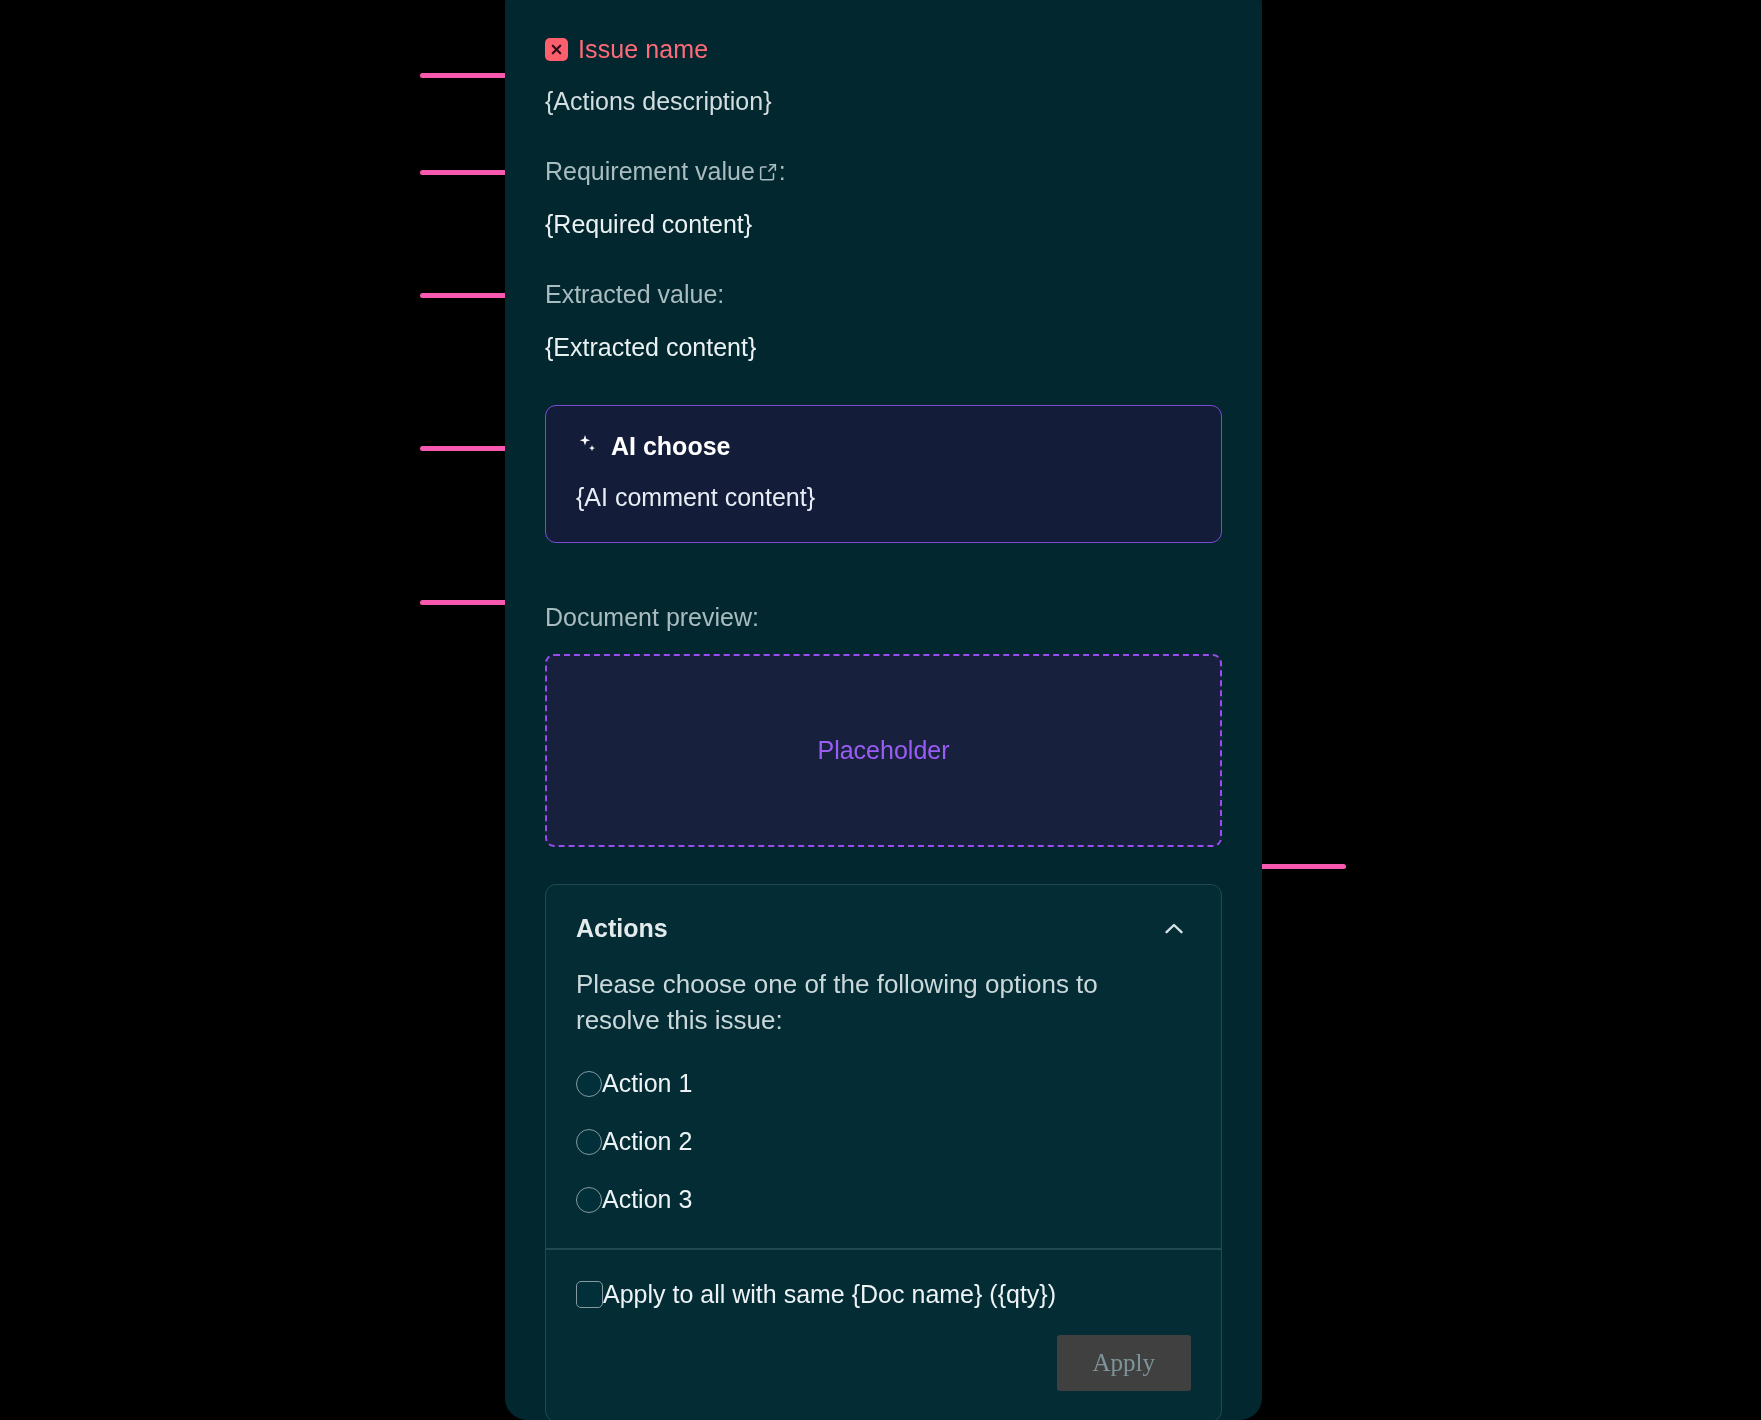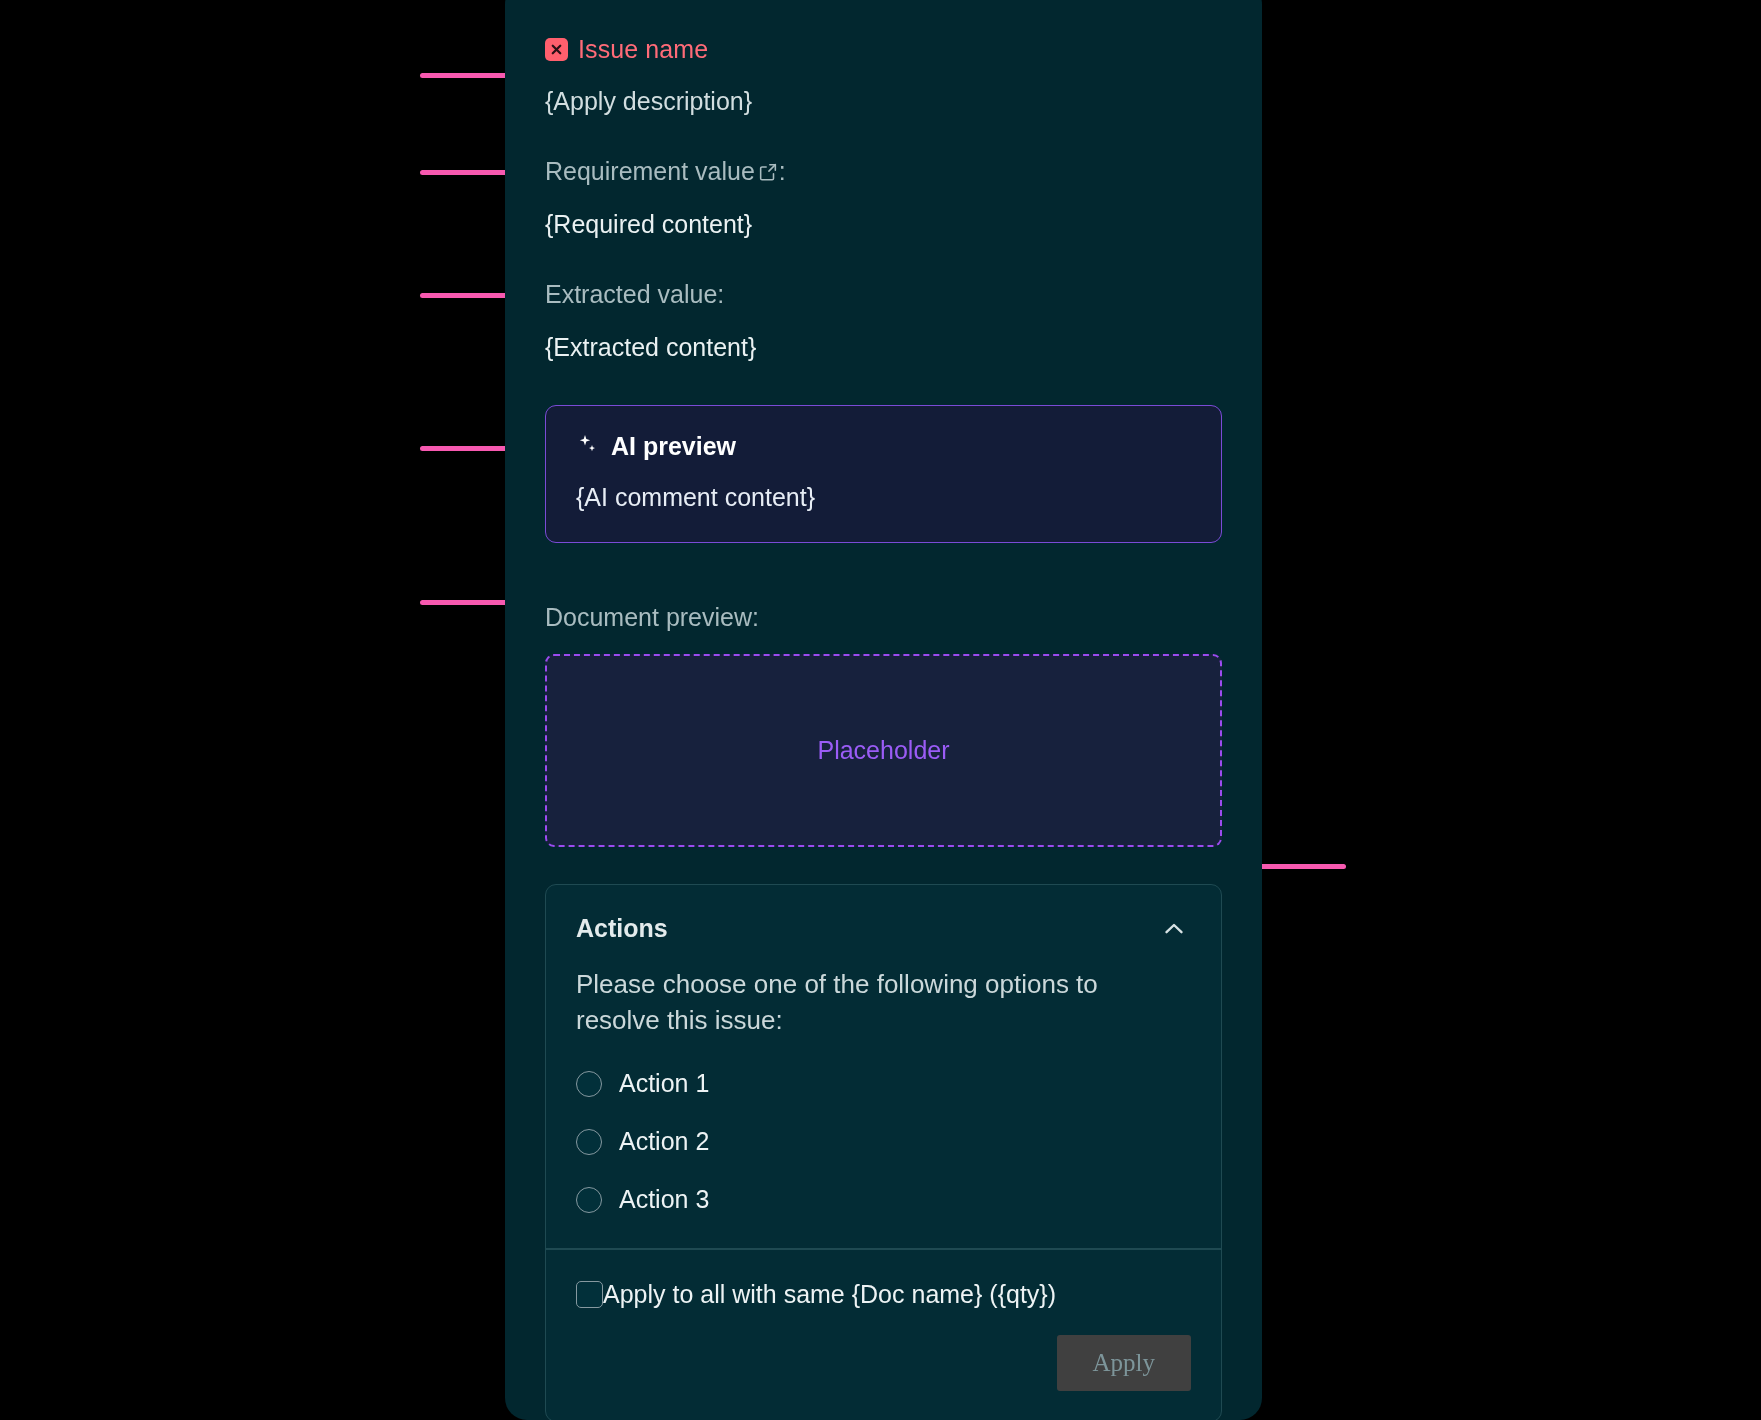--- a/index.html
+++ b/index.html
@@ -174,21 +174,21 @@
     line-height: 1.42;
     padding: 20px 30px 0 30px;
     max-width: 620px;
   }
   .radio-list {
     padding: 30px 30px 34px 30px;
   }
   .radio-row {
     display: flex;
     align-items: center;
-    gap: 17px;
+    gap: 0;
     margin-bottom: 29px;
     cursor: pointer;
     text-align: right;
   }
   .radio-row:last-child { margin-bottom: 0; }
   .radio-mark {
     width: 26px;
     height: 26px;
     border-radius: 50%;
     border: 1.8px solid #8699A0;
@@ -268,21 +268,21 @@
 
     <div class="issue-header">
       <span class="issue-icon">
         <svg width="15" height="15" viewBox="0 0 16 16" aria-hidden="true">
           <path d="M4 4 L12 12 M12 4 L4 12" stroke="#2B1116" stroke-width="2.4" stroke-linecap="round"></path>
         </svg>
       </span>
       <span class="issue-title">Issue name</span>
     </div>
 
-    <div class="status-desc">{Apply description}</div>
+    <div class="status-desc">{Actions description}</div>
 
     <div class="field-label">
       <span>Requirement value</span>
       <span class="ext-icon">
         <svg width="22" height="22" viewBox="0 0 24 24" aria-hidden="true">
           <path d="M14 4 H20 V10" stroke="#A9BCC0" stroke-width="1.7" fill="none" stroke-linecap="round" stroke-linejoin="round"></path>
           <path d="M20 4 L13 11" stroke="#A9BCC0" stroke-width="1.7" fill="none" stroke-linecap="round"></path>
           <path d="M18 14 V19 A1.5 1.5 0 0 1 16.5 20.5 H5.5 A1.5 1.5 0 0 1 4 19 V8 A1.5 1.5 0 0 1 5.5 6.5 H10" stroke="#A9BCC0" stroke-width="1.7" fill="none" stroke-linecap="round" stroke-linejoin="round"></path>
         </svg>
       </span>
@@ -294,21 +294,21 @@
     <div class="field-value">{Extracted content}</div>
 
     <div class="ai-box">
       <div class="ai-head">
         <span>
           <svg width="24" height="24" viewBox="0 0 24 24" aria-hidden="true">
             <path d="M9 3 L10.3 7.0 L14.2 8.3 L10.3 9.6 L9 13.6 L7.7 9.6 L3.8 8.3 L7.7 7.0 Z" fill="#FFFFFF"></path>
             <path d="M16 13 L16.8 15.3 L19 16.1 L16.8 16.9 L16 19.2 L15.2 16.9 L13 16.1 L15.2 15.3 Z" fill="#FFFFFF"></path>
           </svg>
         </span>
-        <span>AI preview</span>
+        <span>AI choose</span>
       </div>
       <div class="ai-content">{AI comment content}</div>
     </div>
 
     <div class="preview-label">Document preview:</div>
     <div class="preview-box">
       <span class="preview-text">Placeholder</span>
     </div>
 
     <div class="actions-panel">

